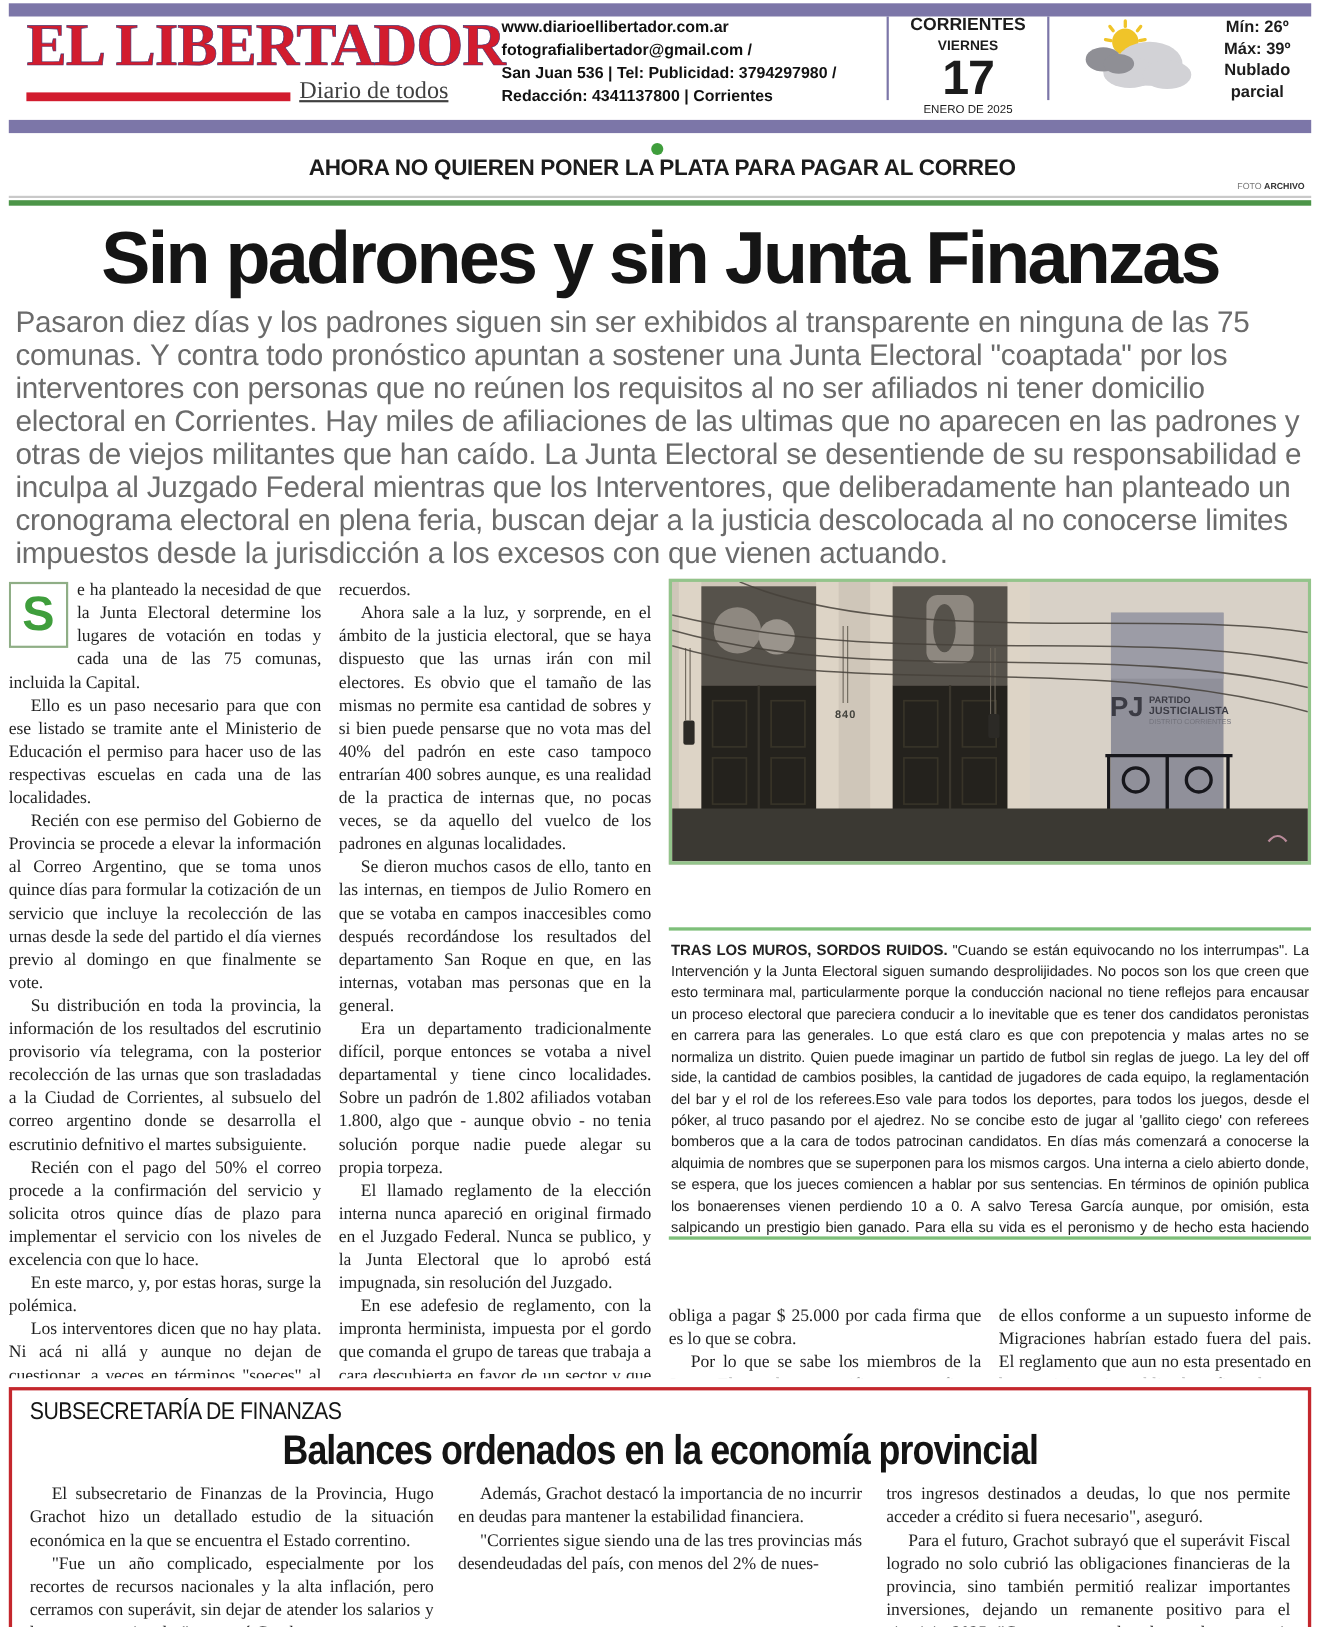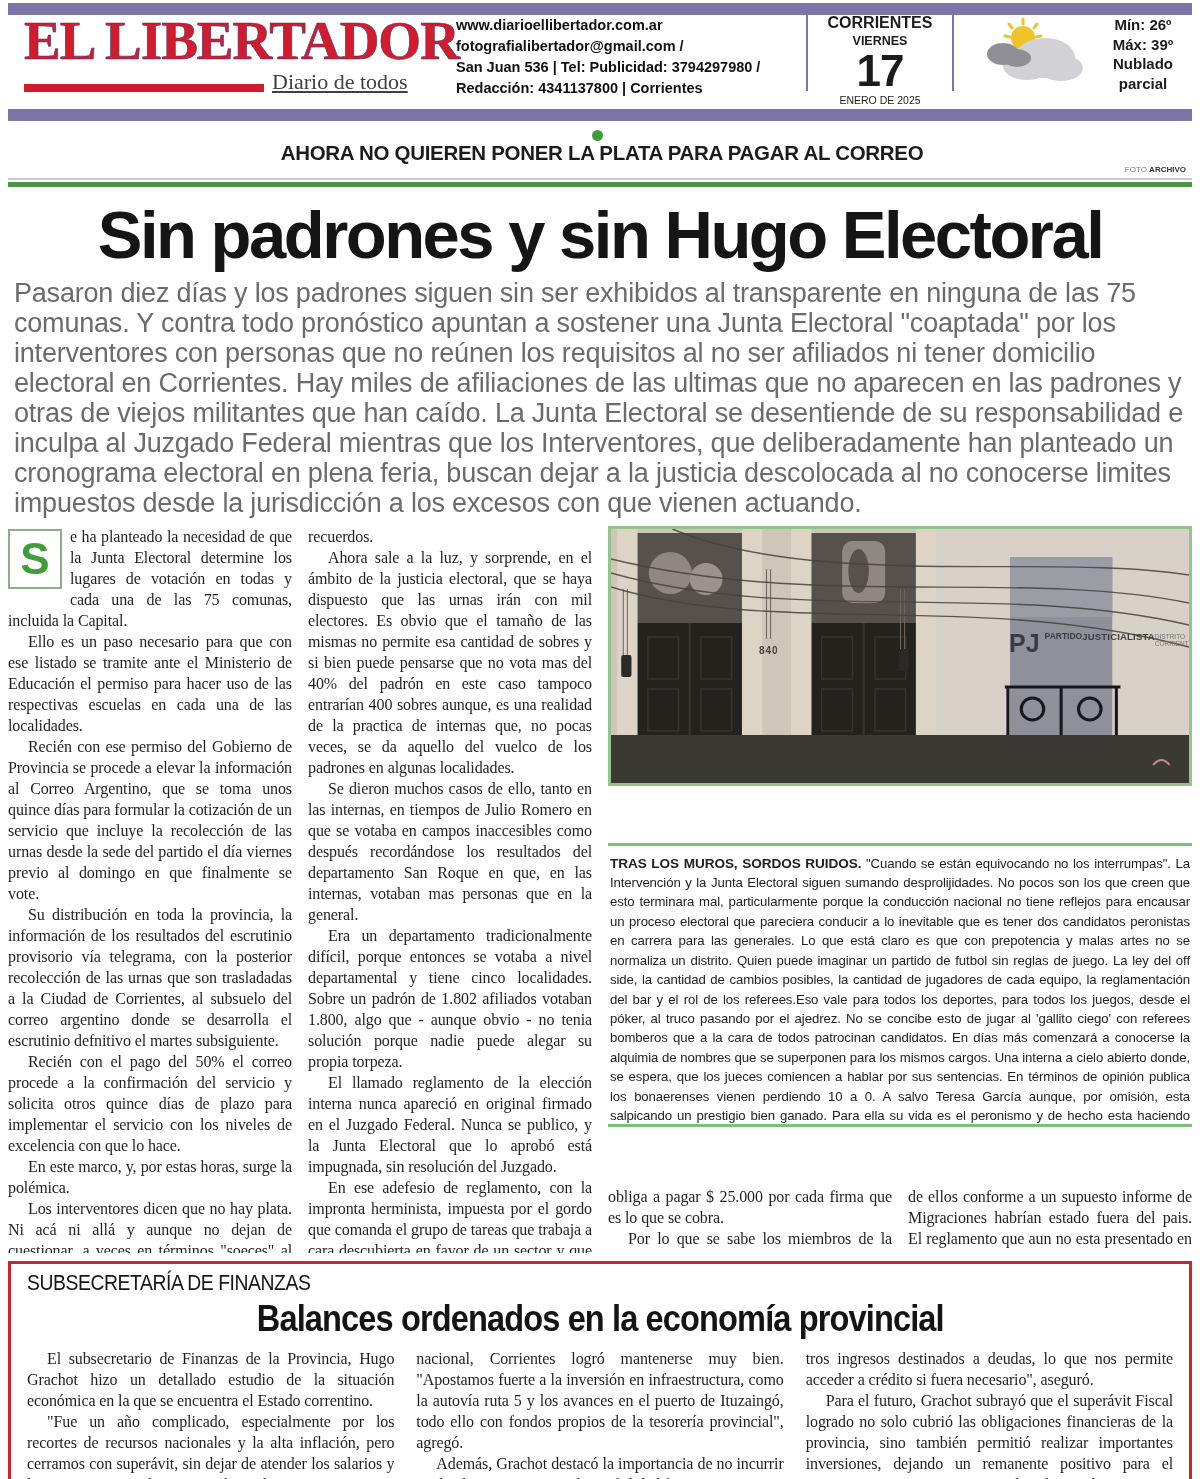--- a/index.html
+++ b/index.html
@@ -54,21 +54,21 @@
            display:flex;align-items:center;justify-content:center;
            font-family:"Liberation Sans",sans-serif;font-weight:bold;font-size:44px;color:#3f9e3c;}
 
   
   .photo{grid-column:3/5;grid-row:1;position:relative;height:254px;border:3px solid #93c48b;margin-bottom:3px;
          overflow:hidden;background:#cfc6b9;}
   .photo svg{position:absolute;inset:0;width:100%;height:100%;}
   .street-number{position:absolute;left:148px;top:116px;font-size:10px;font-weight:bold;color:#44443e;letter-spacing:1px;}
   .pj-sign{position:absolute;left:398px;top:103px;display:flex;align-items:flex-start;gap:5px;}
   .pj-ini{font-size:25px;font-weight:bold;color:#3b3b44;line-height:0.9;}
-  .pj-lines{display:flex;line-height:1.12;}
+  .pj-lines{display:flex;flex-direction:column;line-height:1.12;}
   .pj-l1{font-size:8.5px;font-weight:bold;color:#3b3b44;}
   .pj-l2{font-size:9.5px;font-weight:bold;color:#3b3b44;letter-spacing:0.2px;}
   .pj-l3{font-size:6.5px;color:#73737c;margin-top:1px;}
 
   
   .caption{grid-column:3/5;grid-row:2;height:284px;box-sizing:border-box;border-top:3px solid #7ebf7a;
            border-bottom:3px solid #7ebf7a;padding:8px 2px;font-size:13.2px;line-height:19.4px;
            text-align:justify;color:#222;overflow:hidden;margin-bottom:6px;letter-spacing:-0.1px;}
   .caption b{font-size:13.6px;}
 
@@ -143,21 +143,21 @@
     <span class="bullet"></span>
     <span class="kicker-text">AHORA NO QUIEREN PONER LA PLATA PARA PAGAR AL CORREO</span>
     <span class="photo-credit">
       <span>FOTO</span>
       <b>ARCHIVO</b>
     </span>
   </div>
   <div class="rule-thin"></div>
   <div class="rule-green"></div>
 
-  <h1 class="headline">Sin padrones y sin Hugo Electoral</h1>
+  <h1 class="headline">Sin padrones y sin Junta Finanzas</h1>
   <div class="lede">Pasaron diez días y los padrones siguen sin ser exhibidos al transparente en ninguna de las 75 comunas. Y contra todo pronóstico apuntan a sostener una Junta Electoral "coaptada" por los interventores con personas que no reúnen los requisitos al no ser afiliados ni tener domicilio electoral en Corrientes. Hay miles de afiliaciones de las ultimas que no aparecen en las padrones y otras de viejos militantes que han caído. La Junta Electoral se desentiende de su responsabilidad e inculpa al Juzgado Federal mientras que los Interventores, que deliberadamente han planteado un cronograma electoral en plena feria, buscan dejar a la justicia descolocada al no conocerse limites impuestos desde la jurisdicción a los excesos con que vienen actuando.</div>
 
   <div class="main bodytext">
 
     <div class="col col1">
       <div class="dropcap">S</div>
       <p class="noindent">e ha planteado la necesidad de que la Junta Electoral determine los lugares de votación en todas y cada una de las 75 comunas, incluida la Capital.</p>
       <p>Ello es un paso necesario para que con ese listado se tramite ante el Ministerio de Educación el permiso para hacer uso de las respectivas escuelas en cada una de las localidades.</p>
       <p>Recién con ese permiso del Gobierno de Provincia se procede a elevar la información al Correo Argentino, que se toma unos quince días para formular la cotización de un servicio que incluye la recolección de las urnas desde la sede del partido el día viernes previo al domingo en que finalmente se vote.</p>
       <p>Su distribución en toda la provincia, la información de los resultados del escrutinio provisorio vía telegrama, con la posterior recolección de las urnas que son trasladadas a la Ciudad de Corrientes, al subsuelo del correo argentino donde se desarrolla el escrutinio defnitivo el martes subsiguiente.</p>
@@ -268,21 +268,20 @@
     <div class="fin-headline-wrap">
       <span class="fin-headline">Balances ordenados en la economía provincial</span>
     </div>
     <div class="fin-cols bodytext">
       <div class="col">
         <p>El subsecretario de Finanzas de la Provincia, Hugo Grachot hizo un detallado estudio de la situación económica en la que se encuentra el Estado correntino.</p>
         <p>"Fue un año complicado, especialmente por los recortes de recursos nacionales y la alta inflación, pero cerramos con superávit, sin dejar de atender los salarios y los aportes nacionales", expresó Grachot.</p>
         <p>El funcionario de Economía detalló que, a pesar de las dicultades económicas y las medidas del gobierno</p>
       </div>
       <div class="col">
-        <p class="noindent">nacional, Corrientes logró mantenerse muy bien. "Apostamos fuerte a la inversión en infraestructura, como la autovía ruta 5 y los avances en el puerto de Ituzaingó, todo ello con fondos propios de la tesorería provincial", agregó.</p>
         <p>Además, Grachot destacó la importancia de no incurrir en deudas para mantener la estabilidad financiera.</p>
         <p>"Corrientes sigue siendo una de las tres provincias más desendeudadas del país, con menos del 2% de nues-</p>
       </div>
       <div class="col">
         <p class="noindent">tros ingresos destinados a deudas, lo que nos permite acceder a crédito si fuera necesario", aseguró.</p>
         <p>Para el futuro, Grachot subrayó que el superávit Fiscal logrado no solo cubrió las obligaciones financieras de la provincia, sino también permitió realizar importantes inversiones, dejando un remanente positivo para el ejercicio 2025. "Con cuentas ordenadas, podemos seguir invirtiendo sin recurrir al endeudamiento", concluyó.</p>
       </div>
     </div>
   </div>
 

